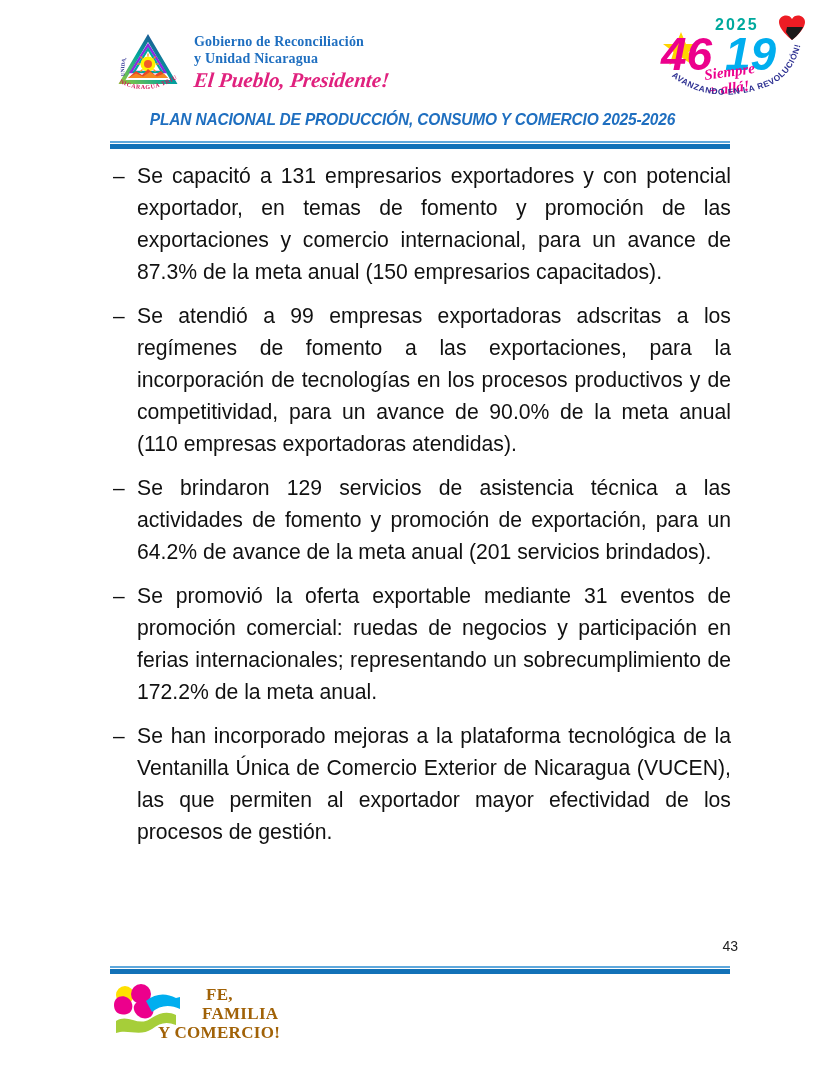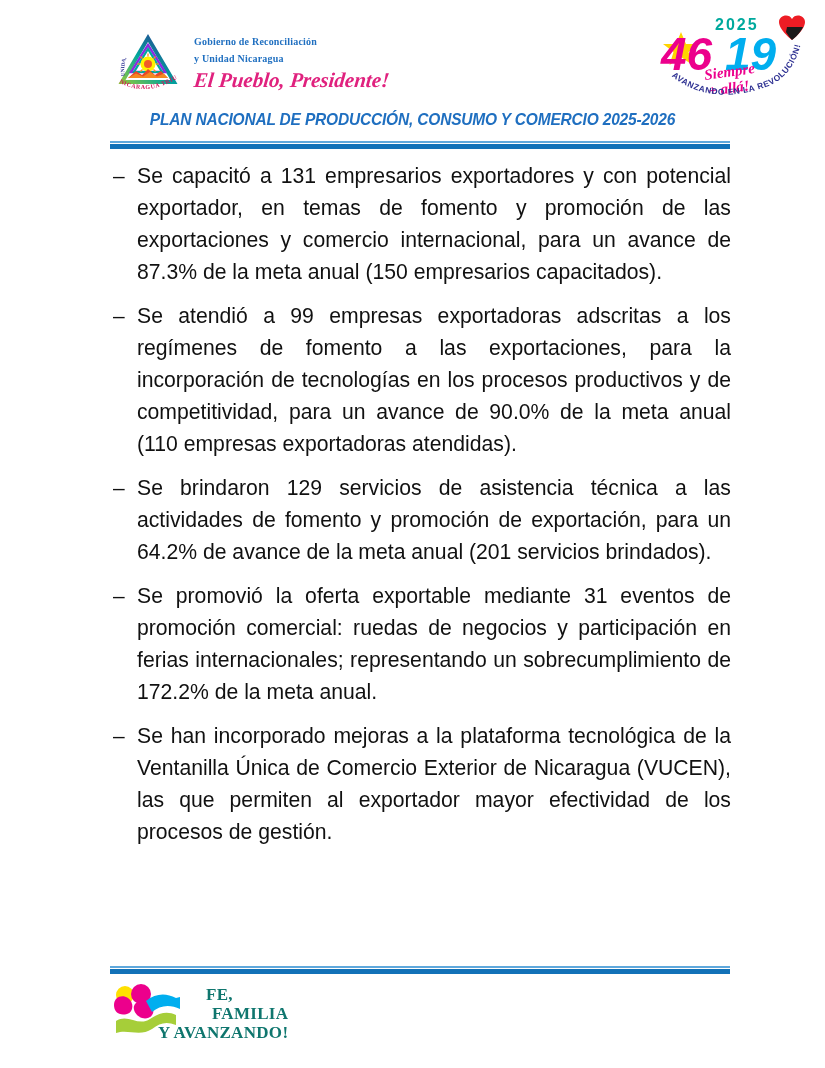--- a/index.html
+++ b/index.html
@@ -50,21 +50,21 @@
   }
   .seal svg { display: block; }
 
   .gov-text-block {
     position: relative;
     padding-top: 6px;
   }
   .gov-line1, .gov-line2 {
     font-family: "Liberation Serif", serif;
     font-weight: bold;
-    font-size: 10px;
+    font-size: 14px;
     line-height: 16.5px;
     color: #1F6FC0;
     letter-spacing: 0.2px;
     white-space: nowrap;
   }
   .gov-slogan {
     font-family: "Liberation Serif", serif;
     font-style: italic;
     font-weight: bold;
     font-size: 21px;
@@ -197,27 +197,27 @@
   }
   .footer-mark {
     flex: none;
     width: 88px;
     height: 60px;
   }
   .footer-mark svg { display: block; }
   .footer-words {
     font-family: "Liberation Serif", serif;
     font-weight: bold;
-    color: #0f766e;
+    color: #a16207;
     font-size: 17px;
     line-height: 19px;
     letter-spacing: 0.3px;
   }
   .fw1 { padding-left: 4px; }
-  .fw2 { padding-left: 0px; text-align: right; }
+  .fw2 { padding-left: 0px; }
   .fw3 { margin-left: -44px; }
 </style>
 </head>
 <body>
 
 <div class="page">
 
   <div class="header">
 
     <div class="gov-brand">
@@ -328,20 +328,21 @@
       <div class="bullet-text">Se promovió la oferta exportable mediante 31 eventos de promoción comercial: ruedas de negocios y participación en ferias internacionales; representando un sobrecumplimiento de 172.2% de la meta anual.</div>
     </div>
 
     <div class="bullet">
       <div class="bullet-dash">–</div>
       <div class="bullet-text">Se han incorporado mejoras a la plataforma tecnológica de la Ventanilla Única de Comercio Exterior de Nicaragua (VUCEN), las que permiten al exportador mayor efectividad de los procesos de gestión.</div>
     </div>
 
   </div>
 
+  <div class="page-number">43</div>
 
   <div class="divider divider-bottom">
     <div class="bar-thin"></div>
     <div class="bar-gap"></div>
     <div class="bar-thick"></div>
   </div>
 
   <div class="footer">
 
     <div class="footer-mark">
@@ -355,18 +356,18 @@
 
         <path d="M 38,18 C 48,10 58,10 68,15 L 72,14 L 72,26 C 62,21 52,22 44,29 Z" fill="#00AEEF"></path>
 
         <path d="M 8,38 C 20,30 30,44 42,36 C 52,29 60,28 68,32 L 68,42 C 58,38 52,40 44,46 C 32,54 20,46 8,50 Z" fill="#A6CE39"></path>
       </svg>
     </div>
 
     <div class="footer-words">
       <div class="fw1">FE,</div>
       <div class="fw2">FAMILIA</div>
-      <div class="fw3">Y AVANZANDO!</div>
+      <div class="fw3">Y COMERCIO!</div>
     </div>
 
   </div>
 
 </div>
 
 </body></html>

